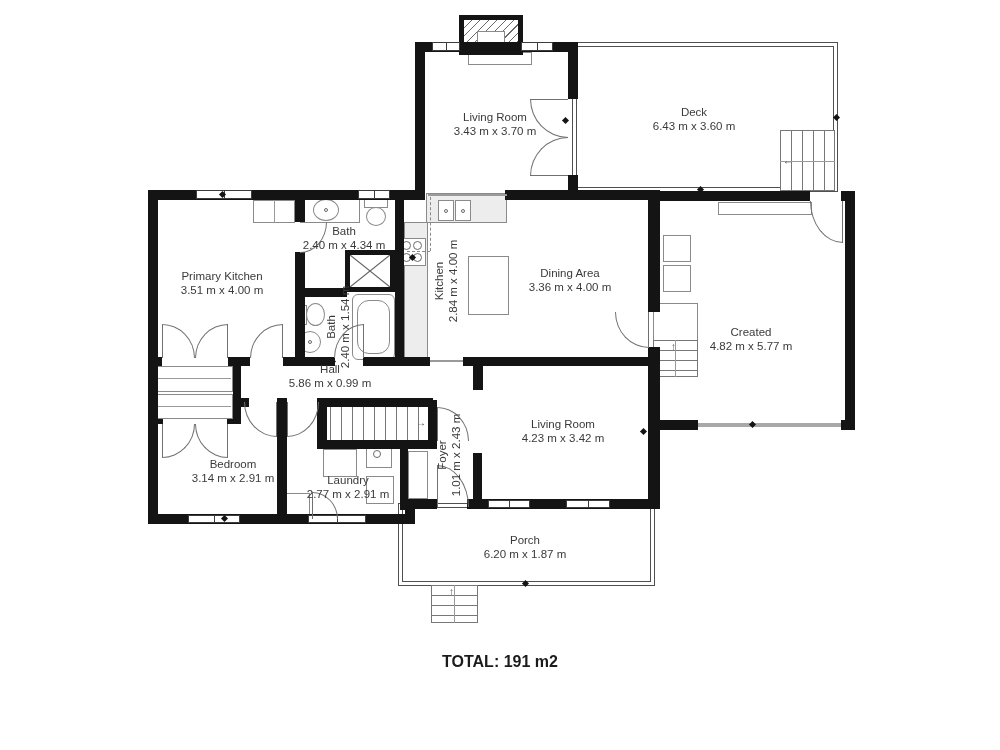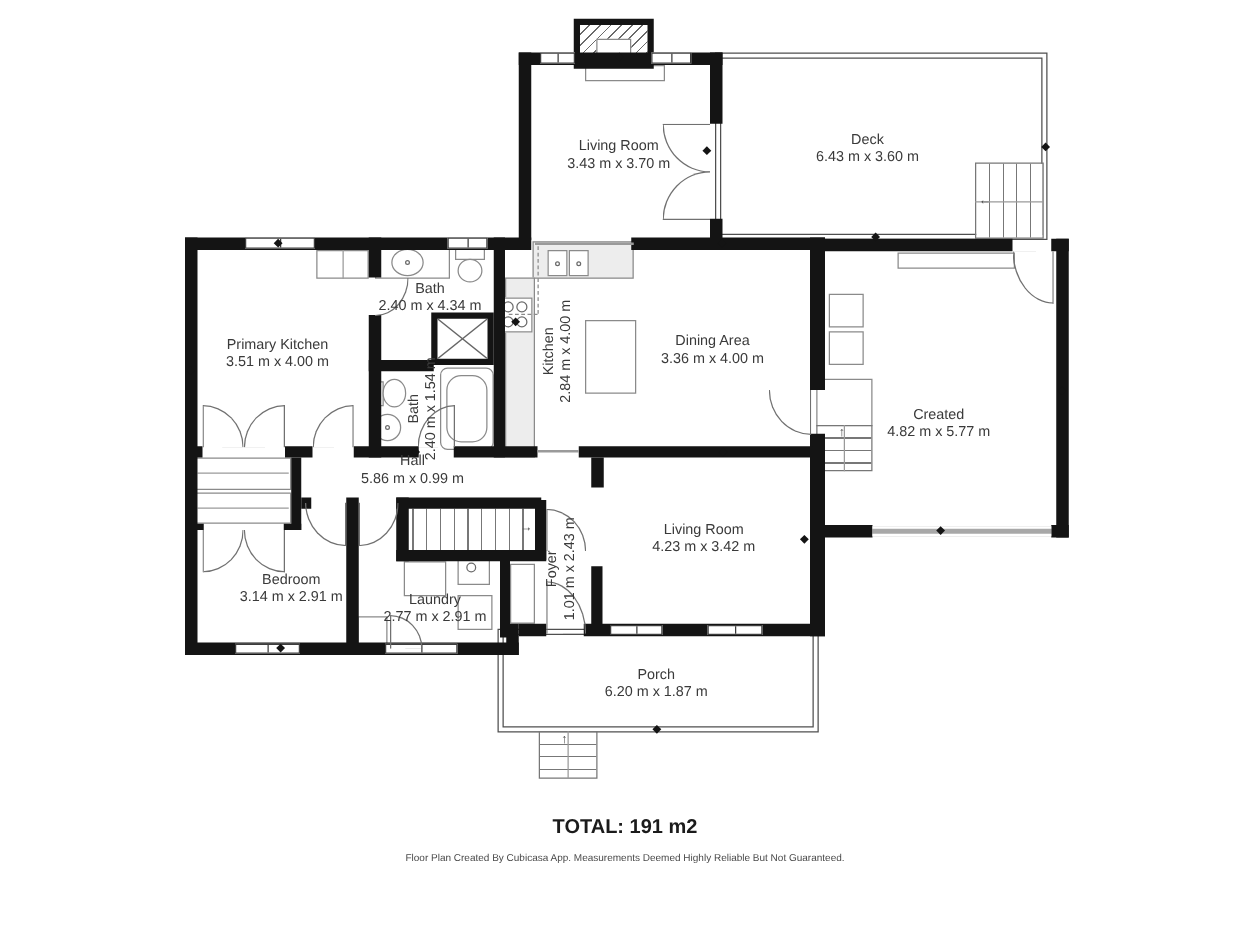--- a/index.html
+++ b/index.html
@@ -273,15 +273,14 @@
     <div>Living Room</div>
     <div>4.23 m x 3.42 m</div>
   </div>
   <div class="lbl" style="left:525px;top:547px">
     <div>Porch</div>
     <div>6.20 m x 1.87 m</div>
   </div>
 
   <div class="summary">
     <div class="tot">TOTAL: 191 m2</div>
-    <div class="note">Floor Plan Created By Cubicasa App. Measurements Deemed Highly Reliable But Not Guaranteed.</div>
   </div>
 </div>
 
 </body></html>

